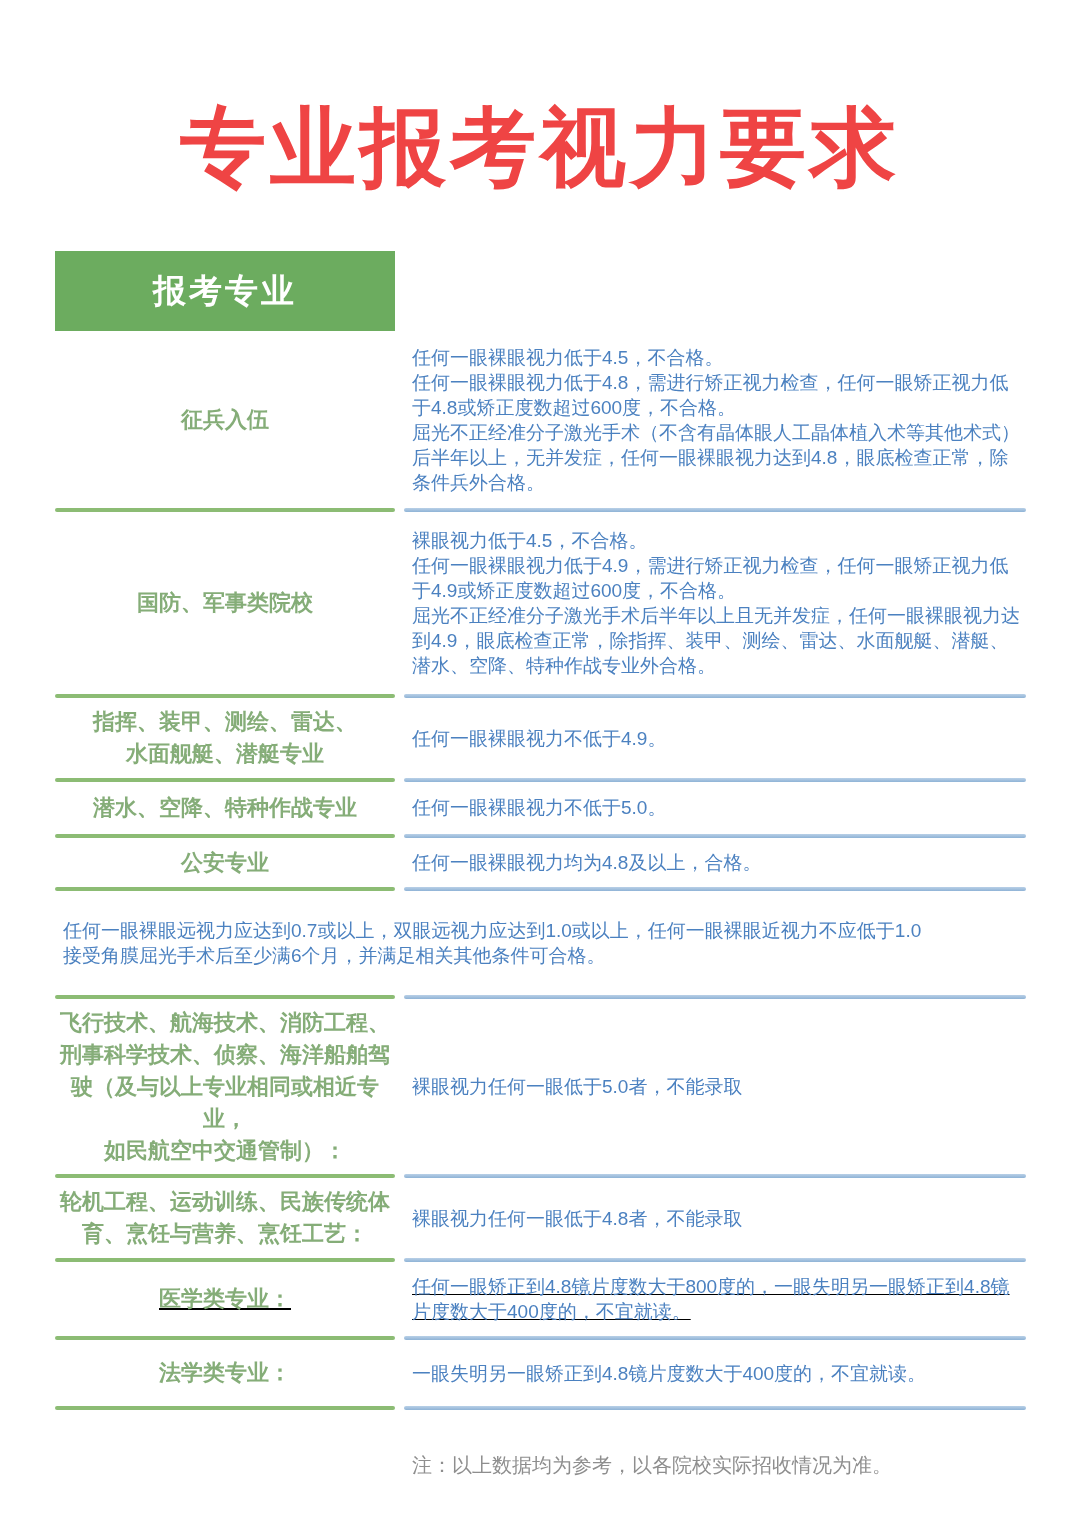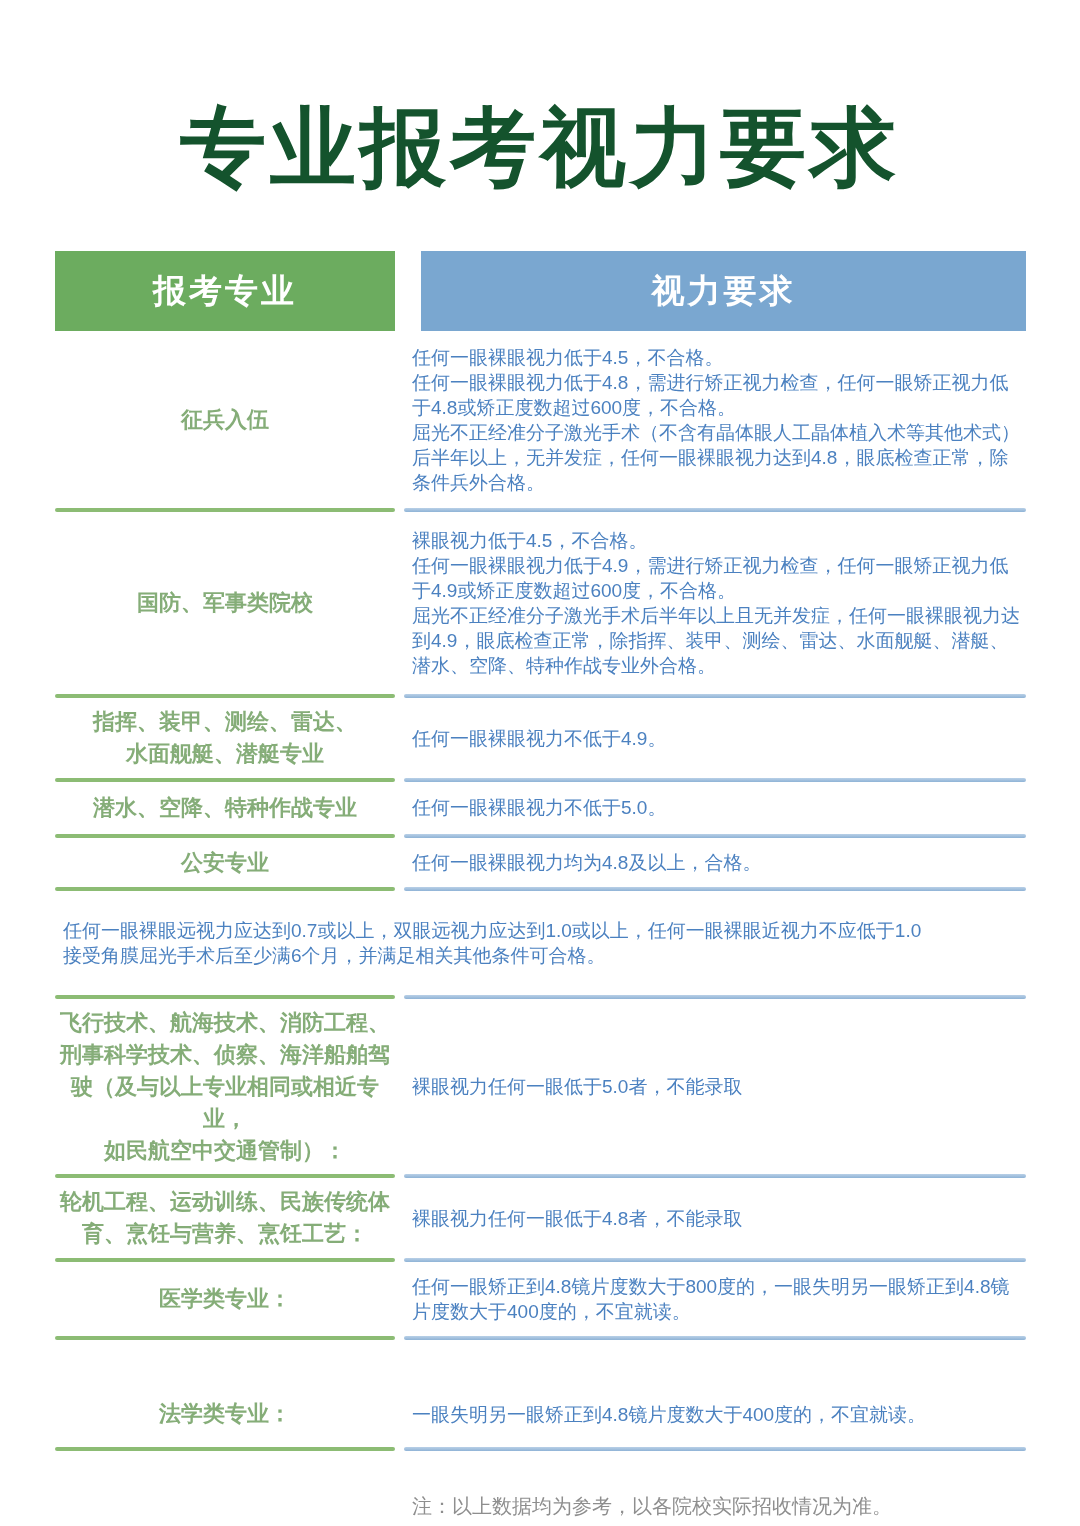--- a/index.html
+++ b/index.html
@@ -9,21 +9,21 @@
     background:#ffffff;
     overflow:hidden;
     font-family:"Liberation Sans","DejaVu Sans",sans-serif;
   }
   .title{
     margin:96px 0 12px 0;
     text-align:center;
     font-size:86px;
     font-weight:900;
     letter-spacing:4px;
-    color:#14532d;
+    color:#ef4444;
     line-height:1.2;
   }
   .table{
     margin:52px 54px 0 55px; 
   }
   .header-row{display:flex;gap:26px;height:80px;border-radius:29px;}
   .hcell{
     display:flex;align-items:center;justify-content:center;
     color:#ffffff;font-size:33px;font-weight:bold;letter-spacing:3px;
   }
@@ -53,22 +53,22 @@
   .dright{flex:1;height:4px;background:linear-gradient(#b9d0e7,#8fb3d6);border-radius:2px;}
   
   .r1{min-height:177px;}
   .r2{min-height:182px;}
   .r3{min-height:77px;}
   .r4{min-height:52px;}
   .r5{min-height:48px;gap:9px;}
   .r6{min-height:104px;}
   .r7{min-height:108px;}
   .r8{min-height:79px;}
-  .r9{min-height:71px;}
-  .r10{min-height:66px;margin-top:41px;}
+  .r9{min-height:71px;text-decoration:underline;}
+  .r10{min-height:66px;}
   .note-row{display:flex;gap:9px;margin-top:40px;}
   .note-spacer{width:340px;}
   .note{
     flex:1;
     color:#8e8e8e;
     font-size:20px;
     line-height:1.5;
     padding-left:8px;
   }
 </style>
@@ -76,21 +76,20 @@
 <body>
 
 <div class="page">
 
   <h1 class="title">专业报考视力要求</h1>
 
   <div class="table">
 
     <div class="header-row">
       <div class="hcell hgreen">报考专业</div>
-      <div class="hcell hblue">视力要求</div>
     </div>
 
     <div class="row r1">
       <div class="cell major">征兵入伍</div>
       <div class="cell req">任何一眼裸眼视力低于4.5，不合格。
 任何一眼裸眼视力低于4.8，需进行矫正视力检查，任何一眼矫正视力低于4.8或矫正度数超过600度，不合格。
 屈光不正经准分子激光手术（不含有晶体眼人工晶体植入术等其他术式）后半年以上，无并发症，任何一眼裸眼视力达到4.8，眼底检查正常，除条件兵外合格。</div>
     </div>
     <div class="divider">
       <div class="dleft"></div>

